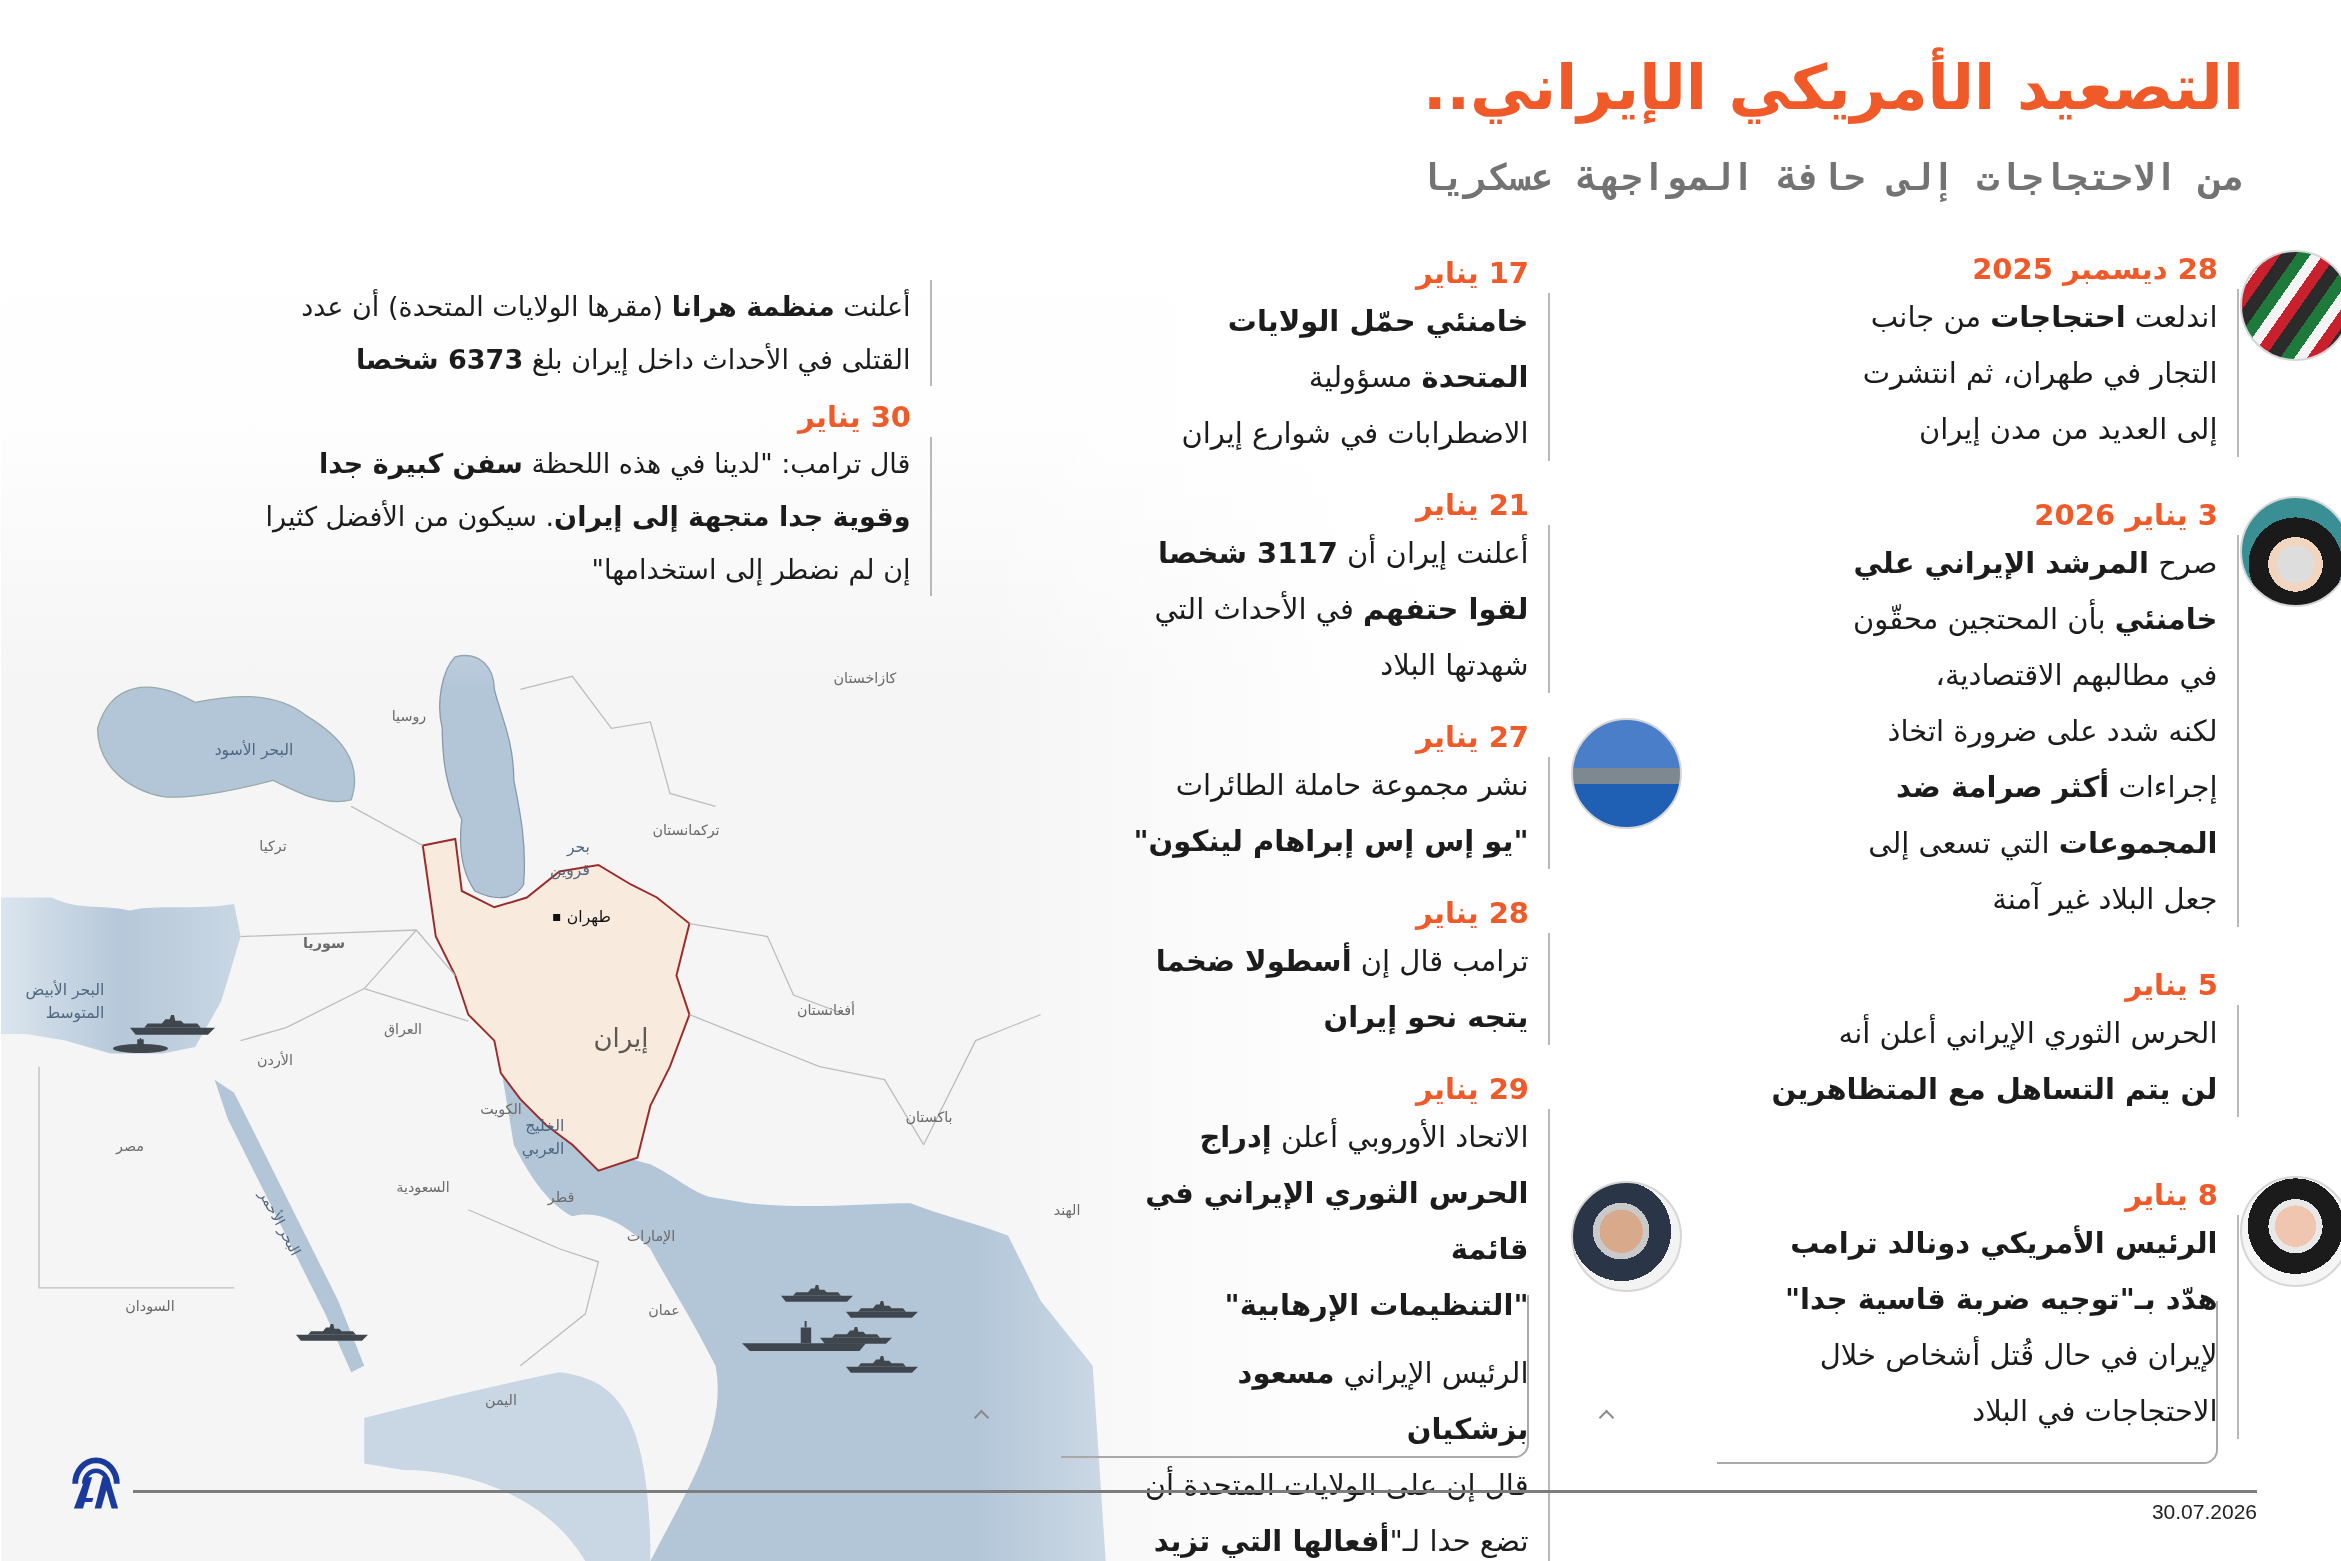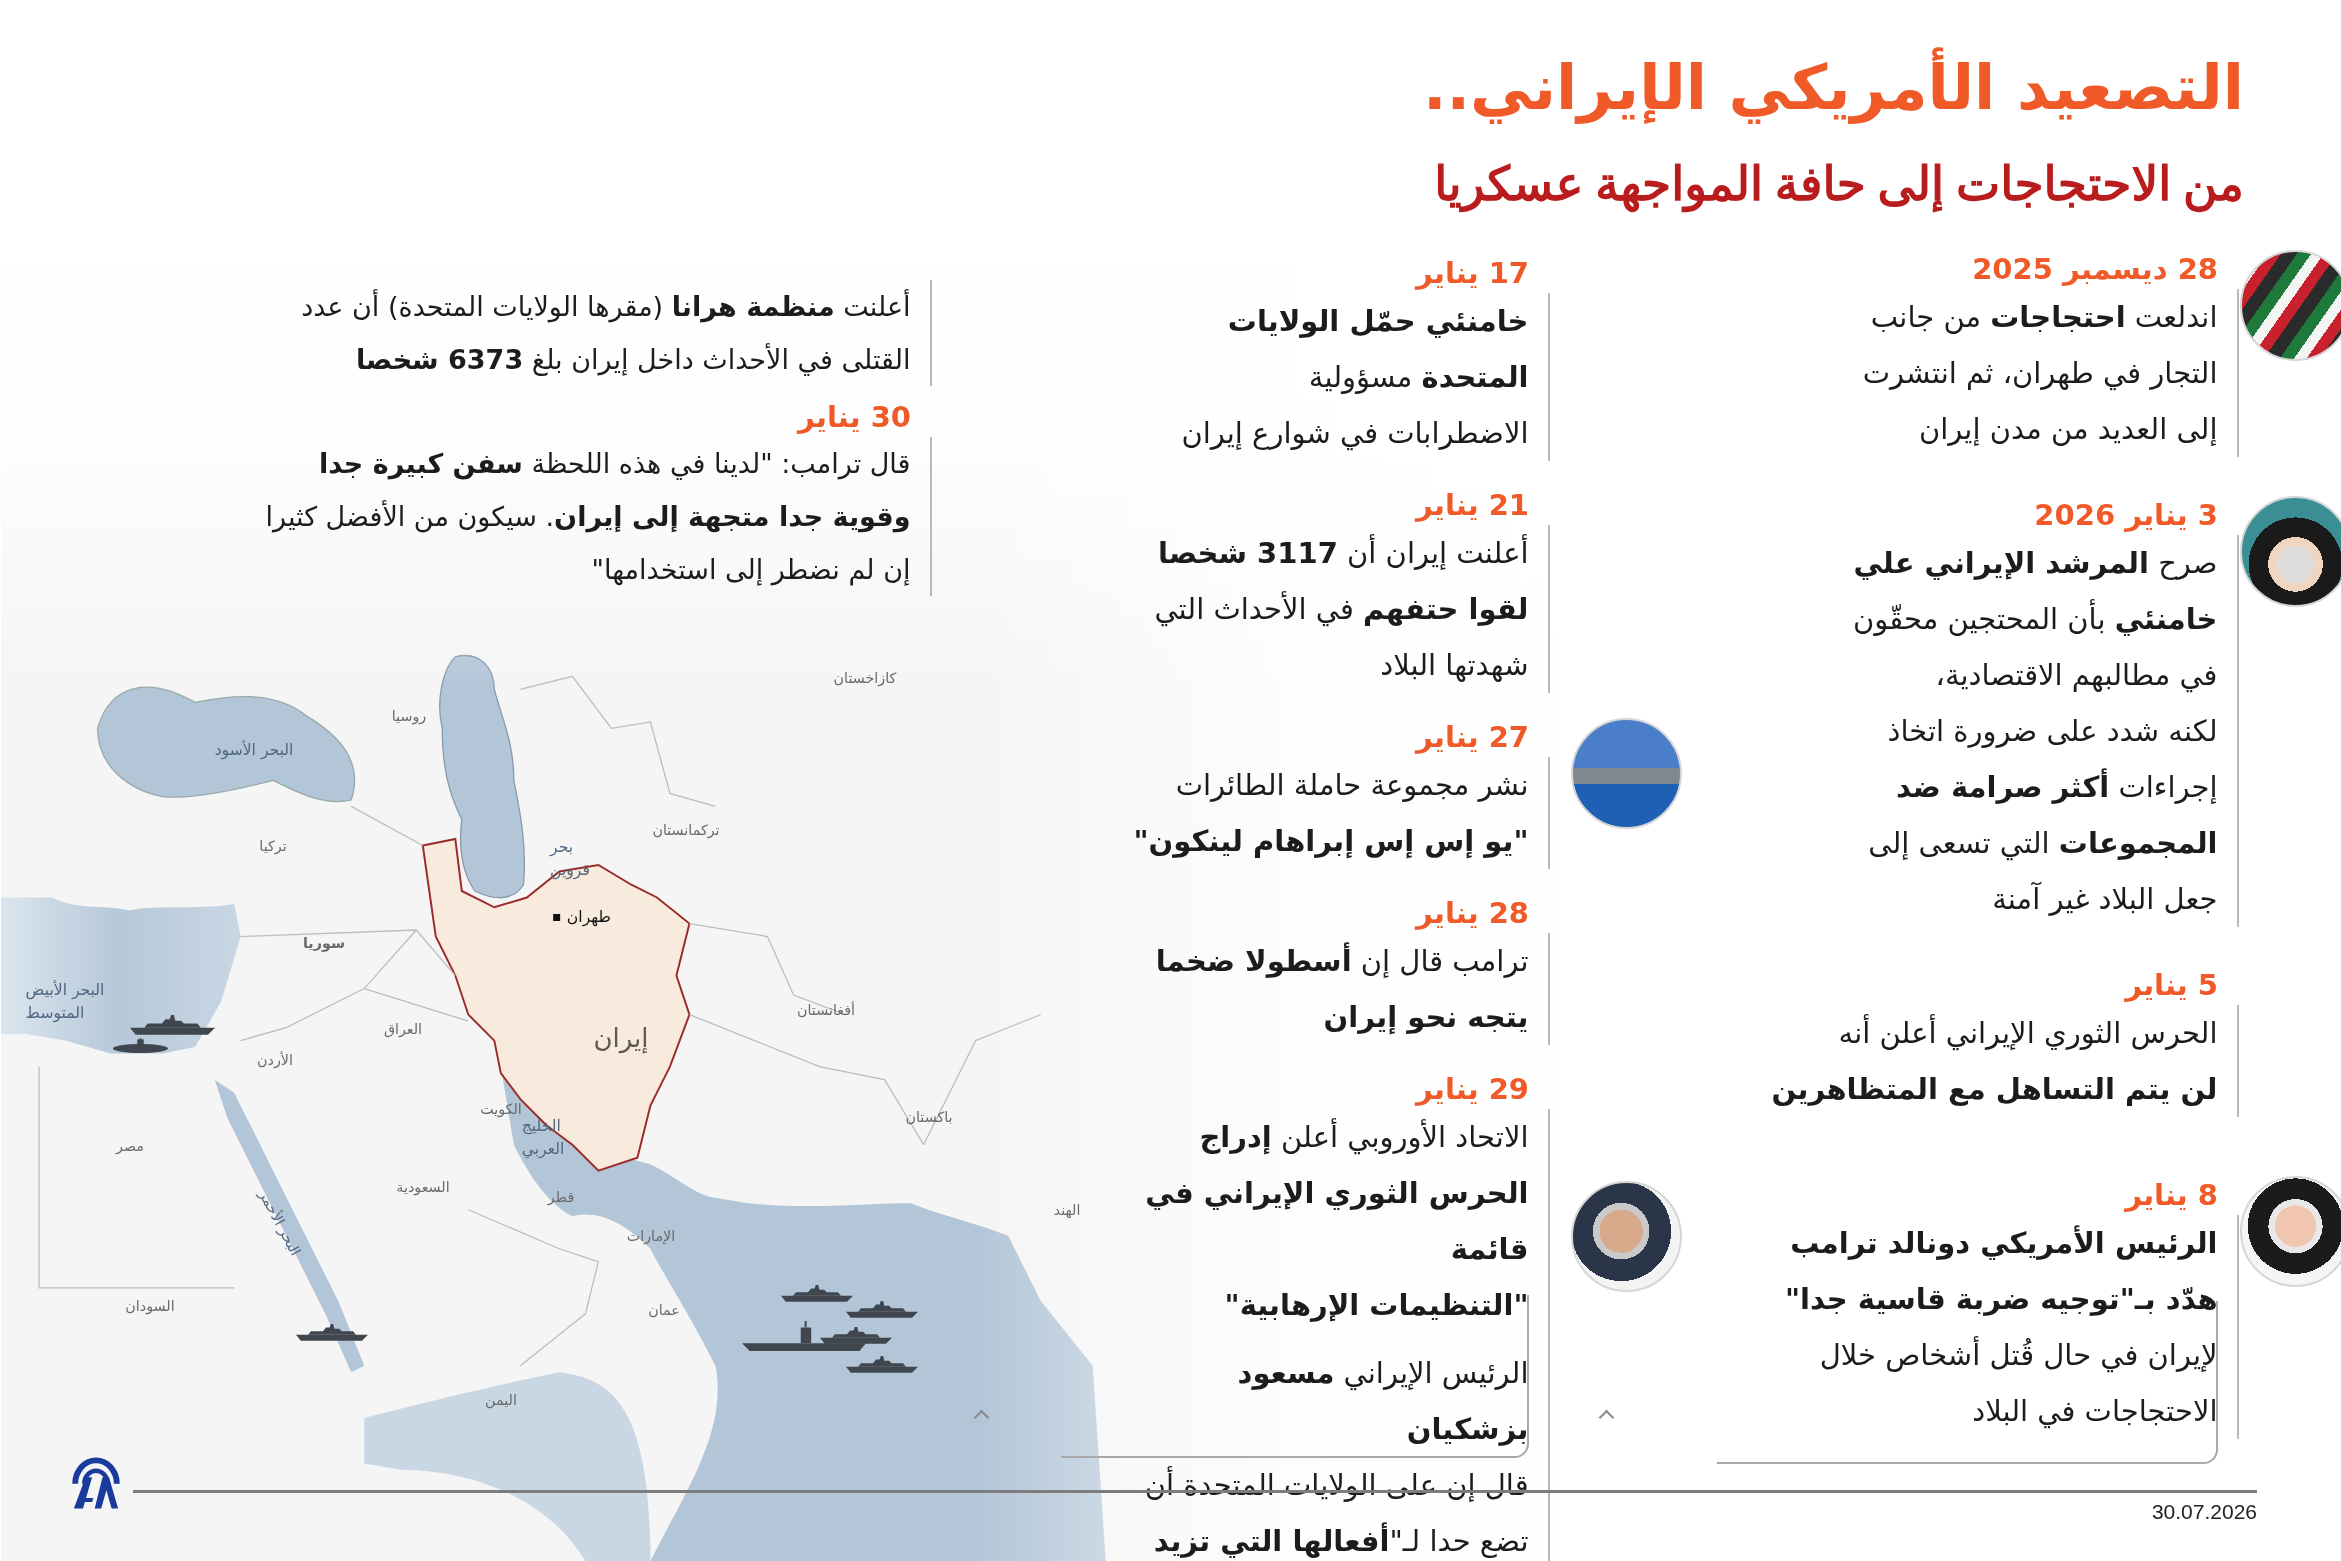--- a/index.html
+++ b/index.html
@@ -7,31 +7,31 @@
   body { position: relative; font-family: "DejaVu Sans", "Liberation Sans", sans-serif; color: #1c1c1c; }
 
   
   #map { position: absolute; left: 0; top: 234px; width: 1561px; height: 1327px; z-index: 0; }
   #map svg { width: 100%; height: 100%; display: block; }
   .map-fade { position: absolute; left: 0; top: 234px; width: 1561px; height: 455px; z-index: 1;
     background: linear-gradient(to bottom, #ffffff 0%, rgba(255,255,255,0.85) 45%, rgba(255,255,255,0) 100%); pointer-events:none; }
   .map-fade-right { position: absolute; left: 976px; top: 234px; width: 651px; height: 1327px; z-index: 1;
     background: linear-gradient(to right, rgba(255,255,255,0) 0%, rgba(255,255,255,0.9) 55%, #ffffff 100%); pointer-events:none; }
   .map-label { position: absolute; z-index: 2; font-family: "DejaVu Sans", sans-serif; color: #6a6a6a; font-size: 14.3px; white-space: nowrap; transform: translate(-50%, -50%); direction: rtl; }
-  .map-label.sea { color: #4f6680; font-size: 15.6px; text-align: left; line-height: 1.45; }
+  .map-label.sea { color: #4f6680; font-size: 15.6px; text-align: right; line-height: 1.45; }
   .map-label.iran { color: #5d5954; font-size: 26px; }
   .map-label.capital { color: #111; font-size: 15.6px; }
   .map-label.capital::after { content: ""; display: inline-block; width: 7.2px; height: 7.2px; background:#111; margin-right: 6.5px; vertical-align: middle; }
   .map-label.redsea { transform: translate(-50%, -50%) rotate(62deg); color:#4f6680; }
 
   .ship { position: absolute; z-index: 2; }
 
   
   .title { position: absolute; right: 98px; top: 51px; font-family: "DejaVu Sans", sans-serif; font-weight: bold; font-size: 62px; color: #f05a28; letter-spacing: -0.7px; direction: rtl; z-index: 3; }
-  .subtitle { position: absolute; right: 98px; top: 156px; font-family: Liberation Serif, serif; font-weight: bold; font-size: 47px; color: #b91c1c; direction: rtl; z-index: 3; }
+  .subtitle { position: absolute; right: 98px; top: 156px; font-family: Liberation Mono, monospace; font-weight: bold; font-size: 37px; color: #737373; direction: rtl; z-index: 3; }
 
   
   .column { position: absolute; z-index: 3; direction: rtl; }
   .event { position: relative; margin-bottom: 25px; }
   .event-date { font-family: "DejaVu Sans", sans-serif; font-weight: bold; color: #f05a28; font-size: 29px; line-height: 39px; }
   .event-body { font-size: 29px; line-height: 56px; color: #1c1c1c; padding-right: 19.5px; border-right: 2px solid #b9b9b9; margin-right: -21px; }
   .event-body b { font-weight: bold; margin-top: 32px; }
   .col-right .event-date { padding-right: 0; }
   .avatar { position: absolute; width: 111px; height: 111px; border-radius: 50%; border: 2.6px solid #d6d6d6; overflow: hidden; z-index: 4; }
 

